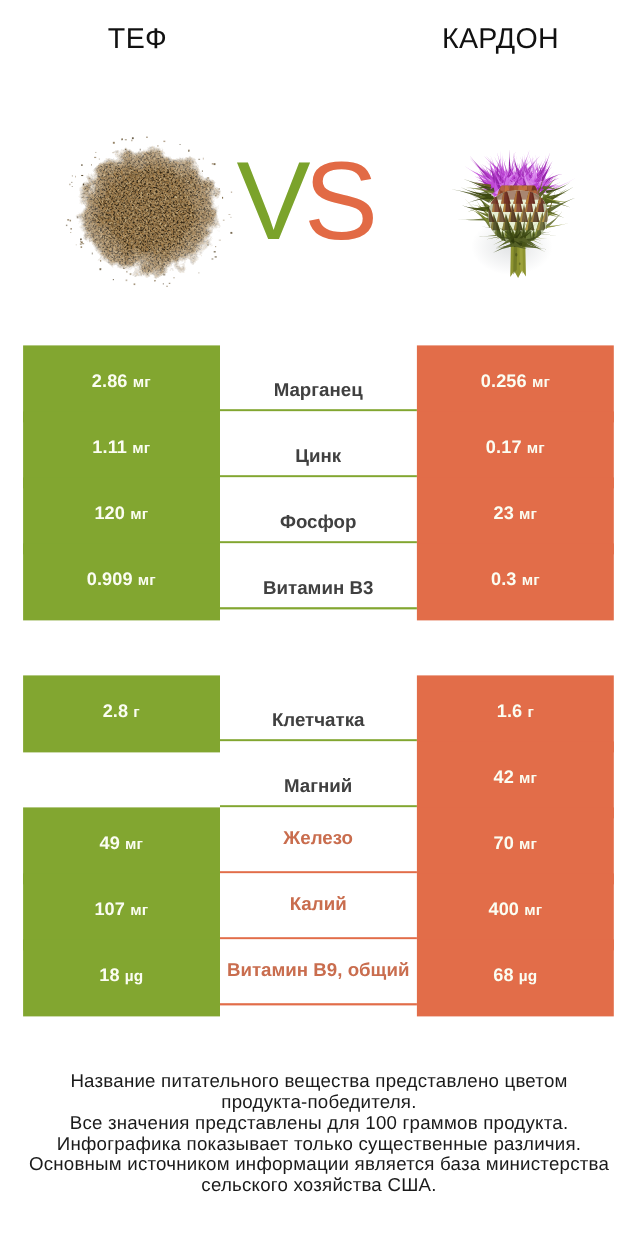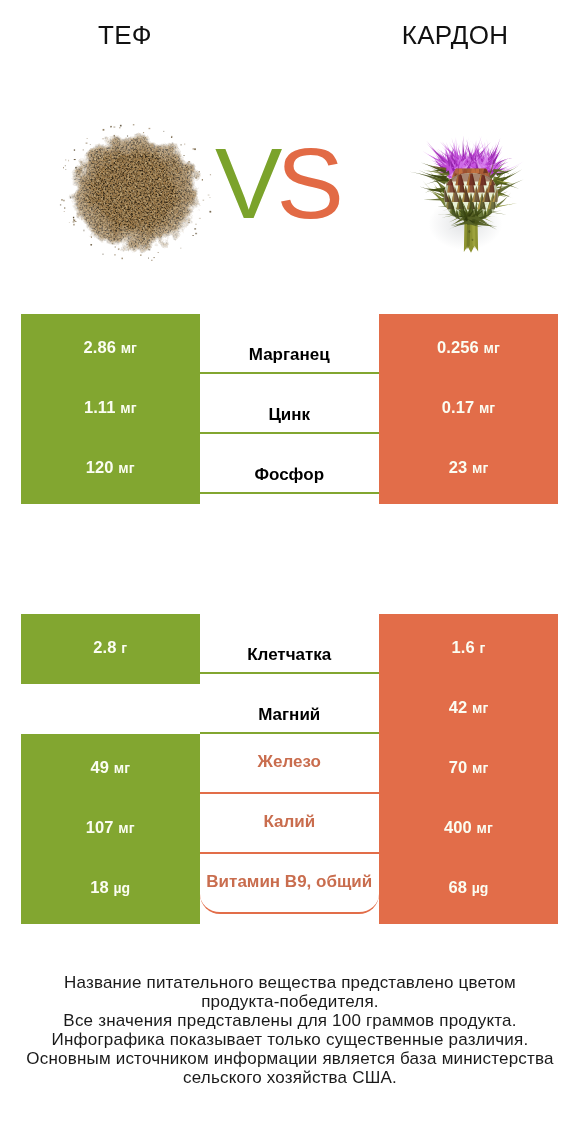--- a/index.html
+++ b/index.html
@@ -27,21 +27,21 @@
   .row{position:absolute;left:0;width:537px;height:58px;}
   .cell{position:absolute;top:0;height:70px;box-sizing:border-box;
         display:flex;align-items:center;justify-content:center;}
   .cell>span{position:relative;top:-1.5px;}
   .c-left{left:0;width:178.5px;background:#82a630;}
   .c-mid{left:178.5px;width:179.5px;height:60px;top:0;background:#fff;box-sizing:border-box;}
   .c-right{left:358px;width:179px;background:#e26d49;}
   .val{color:#fbfdf2;font-size:16.5px;font-weight:600;letter-spacing:.1px;white-space:nowrap;}
   .val .u{font-size:14px;font-weight:600;}
   .lbl{font-size:17px;font-weight:600;letter-spacing:0px;white-space:nowrap;}
-  .g{color:#000000;margin-top:27px;}
+  .g{color:#404040;margin-top:27px;}
   .o{color:#c96d4e;}
 
   
   .foot{position:absolute;left:0;top:973px;width:580px;text-align:center;
         font-size:17px;line-height:19.1px;color:#1a1a1a;letter-spacing:.2px;}
 </style>
 </head>
 <body>
 
 <div class="page">
@@ -1091,20 +1091,31 @@
         <div class="cell c-left">
           <span class="val">120 <span class="u">мг</span></span>
         </div>
         <div class="cell c-mid" style="border-bottom:2px solid #82a630;">
           <span class="lbl g">Фосфор</span>
         </div>
         <div class="cell c-right">
           <span class="val">23 <span class="u">мг</span></span>
         </div>
       </div>
+      <div class="row" style="top: 180px;">
+        <div class="cell c-left">
+          <span class="val">0.909 <span class="u">мг</span></span>
+        </div>
+        <div class="cell c-mid" style="border-bottom:2px solid #82a630;">
+          <span class="lbl g">Витамин B3</span>
+        </div>
+        <div class="cell c-right">
+          <span class="val">0.3 <span class="u">мг</span></span>
+        </div>
+      </div>
       <div class="row" style="top: 300px;">
         <div class="cell c-left">
           <span class="val">2.8 <span class="u">г</span></span>
         </div>
         <div class="cell c-mid" style="border-bottom:2px solid #82a630;">
           <span class="lbl g">Клетчатка</span>
         </div>
         <div class="cell c-right">
           <span class="val">1.6 <span class="u">г</span></span>
         </div>
@@ -1136,21 +1147,21 @@
           <span class="lbl o">Калий</span>
         </div>
         <div class="cell c-right">
           <span class="val">400 <span class="u">мг</span></span>
         </div>
       </div>
       <div class="row" style="top: 540px;">
         <div class="cell c-left">
           <span class="val">18 <span class="u">µg</span></span>
         </div>
-        <div class="cell c-mid" style="border-bottom:2px solid #e26d49;border-radius:20px;">
+        <div class="cell c-mid" style="border-bottom:2px solid #e26d49;">
           <span class="lbl o">Витамин B9, общий</span>
         </div>
         <div class="cell c-right">
           <span class="val">68 <span class="u">µg</span></span>
         </div>
       </div>
     </div>
 
   <div class="foot" id="foot">
       <div>Название питательного вещества представлено цветом</div>

